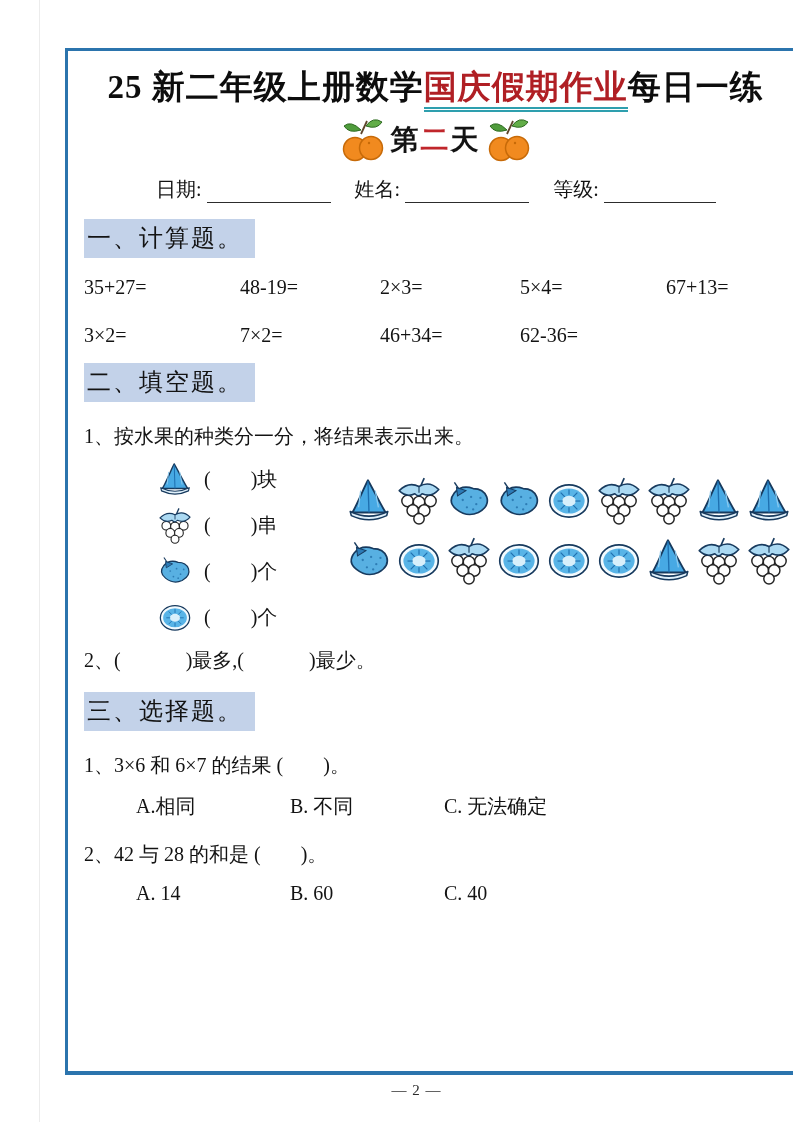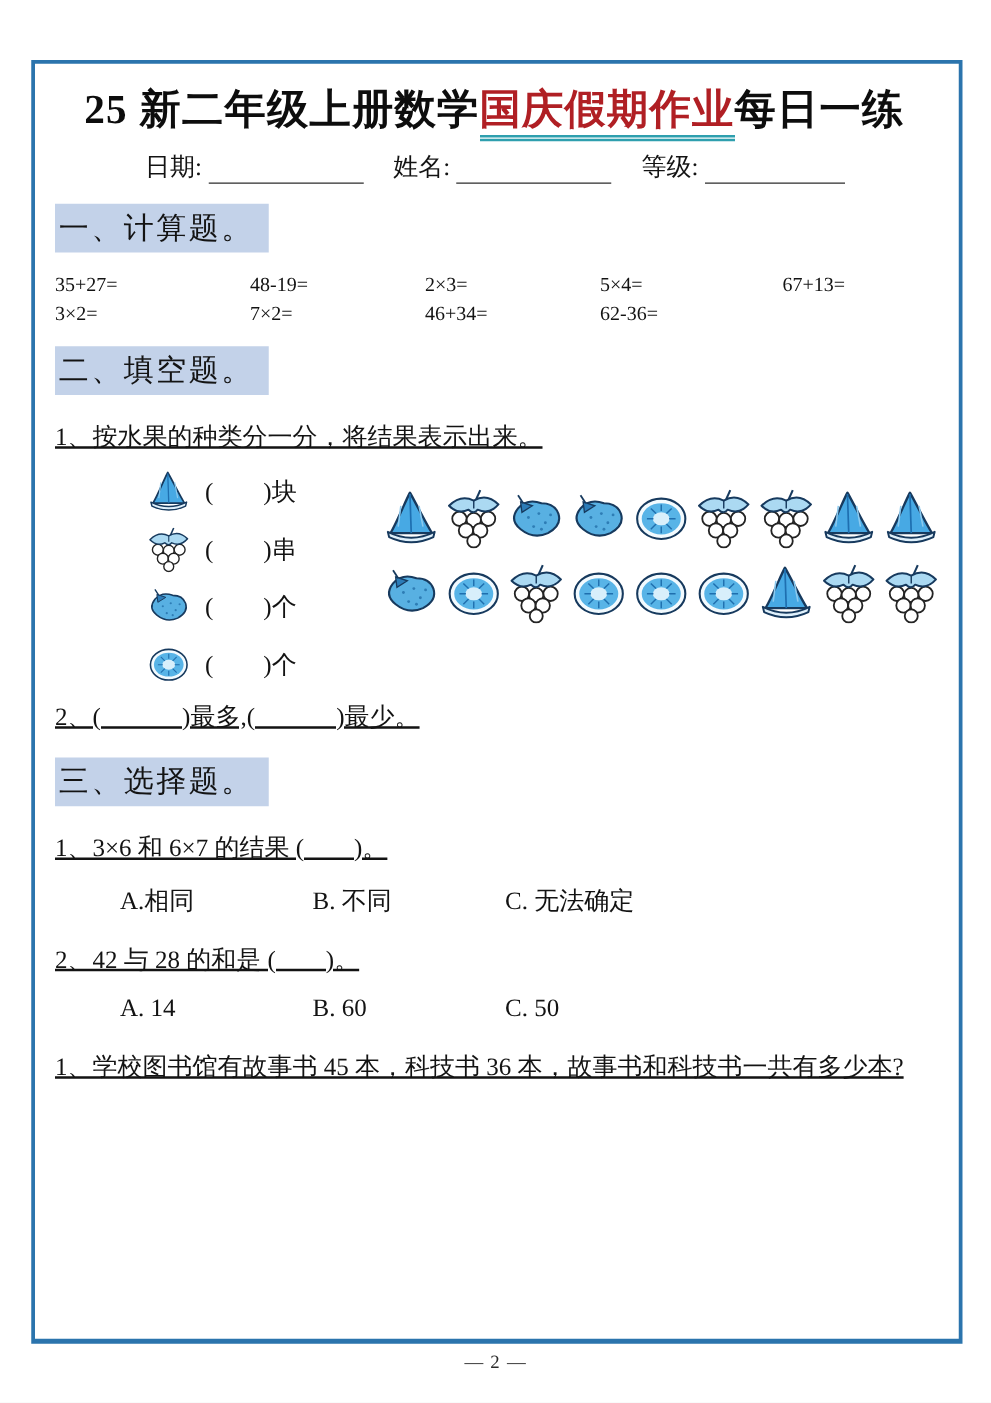--- a/index.html
+++ b/index.html
@@ -4,21 +4,21 @@
 <style>
   * { margin:0; padding:0; box-sizing:border-box; }
   html,body { width:793px; height:1122px; }
   body {
     background:#ffffff;
     font-family:"Liberation Serif","DejaVu Serif",serif;
     color:#131313;
     position:relative;
     overflow:hidden;
   }
-  .page { position:absolute; inset:0; outline:1px solid #ececec; }
+  .page { position:absolute; inset:0; outline:1px solid #ececec;margin-left:40px; }
   .frame {
     position:absolute; left:25px; top:48px; width:745px; height:1027px;
     border:3px solid #2b74ad; border-bottom-width:4px;
     padding:8px 20px 0 16px;
     background:#fff;
   }
   .title {
     text-align:center; font-size:33px; font-weight:bold;
     letter-spacing:1px; margin-top:6px; white-space:nowrap; color:#0d0d0d;
   }
@@ -31,24 +31,24 @@
   .info-label { white-space:pre; }
   .blank { display:inline-block; border-bottom:1.6px solid #2c2c2c; height:22px; vertical-align:bottom; }
   .blank-1,.blank-2 { width:124px; margin-right:24px; }
   .blank-3 { width:112px; }
   .sec-head {
     width:fit-content; background:#c3d2e9; font-size:24px;
     padding:3px 12px 4px 3px; margin-top:16px; letter-spacing:2px; white-space:pre;
   }
   .calc-grid {
     display:grid; grid-template-columns:156px 140px 140px 146px 1fr;
-    row-gap:5px; margin-top:18px; font-size:16px;
+    row-gap:25px; margin-top:18px; font-size:20px;
   }
   .calc-cell { white-space:pre; }
-  .q { font-size:20px; margin-top:18px; white-space:pre-wrap; line-height:1.6;text-decoration:underline; }
+  .q { font-size:20px; margin-top:18px; white-space:pre-wrap; line-height:1.6; }
   .fruit-area { display:flex; margin-top:4px; }
   .legend { margin-left:72px; flex:0 0 188px; }
   .legend-row { display:flex; align-items:center; height:46px; }
   .legend-icon { width:38px; height:38px; flex:0 0 38px; }
   .legend-label { font-size:20px; margin-left:10px; white-space:pre; }
   .fruit-grid { margin-top:14px; }
   .fruit-row { display:flex; align-items:center; height:60px; }
   .fruit-img { width:50px; height:50px; flex:0 0 50px; }
   .q-tight { margin-top:4px; }
   .options { margin:12px 0 0 52px; font-size:20px; white-space:nowrap;text-decoration:underline; }
@@ -120,20 +120,29 @@
       <circle cx="30" cy="27" r="1.2" fill="#c76a08"></circle>
     </g>
   </defs>
 </svg>
 
 <div class="page">
   <div class="frame">
 
     <h1 class="title"><span>25 新二年级上册数学</span><span class="title-red">国庆假期作业</span><span>每日一练</span></h1>
 
+    <div class="day-line">
+      <svg class="tangerine" viewBox="0 0 48 48">
+          <use href="#icon-tangerine" xlink:href="#icon-tangerine"></use>
+        </svg>
+      <span class="day-text"><span>第</span><span class="red-char">二</span><span>天</span></span>
+      <svg class="tangerine" viewBox="0 0 48 48">
+          <use href="#icon-tangerine" xlink:href="#icon-tangerine"></use>
+        </svg>
+    </div>
 
     <div class="info-line">
       <span class="info-label">日期: </span><span class="blank blank-1"></span><span class="info-label">姓名: </span><span class="blank blank-2"></span><span class="info-label">等级: </span><span class="blank blank-3"></span>
     </div>
 
     <div class="sec-head">一、计算题。</div>
     <div class="calc-grid" id="calc-grid">
         <div class="calc-cell">35+27=</div>
         <div class="calc-cell">48-19=</div>
         <div class="calc-cell">2×3=</div>
@@ -236,19 +245,18 @@
           </div>
         </div>
     </div>
 
     <p class="q q-tight">2、(             )最多,(             )最少。</p>
 
     <div class="sec-head">三、选择题。</div>
     <p class="q">1、3×6 和 6×7 的结果 (        )。</p>
     <div class="options" id="options-q1"><span class="option">A.相同</span><span class="option">B. 不同</span><span class="option">C. 无法确定</span></div>
     <p class="q">2、42 与 28 的和是 (        )。</p>
-    <div class="options" id="options-q2"><span class="option">A. 14</span><span class="option">B. 60</span><span class="option">C. 50</span></div>
-
-    <p class="q app-q">1、学校图书馆有故事书 45 本，科技书 36 本，故事书和科技书一共有多少本?</p>
+    <div class="options" id="options-q2"><span class="option">A. 14</span><span class="option">B. 60</span><span class="option">C. 40</span></div>
+
 
   </div>
   <div class="footer">— 2 —</div>
 </div>
 
 </body></html>

